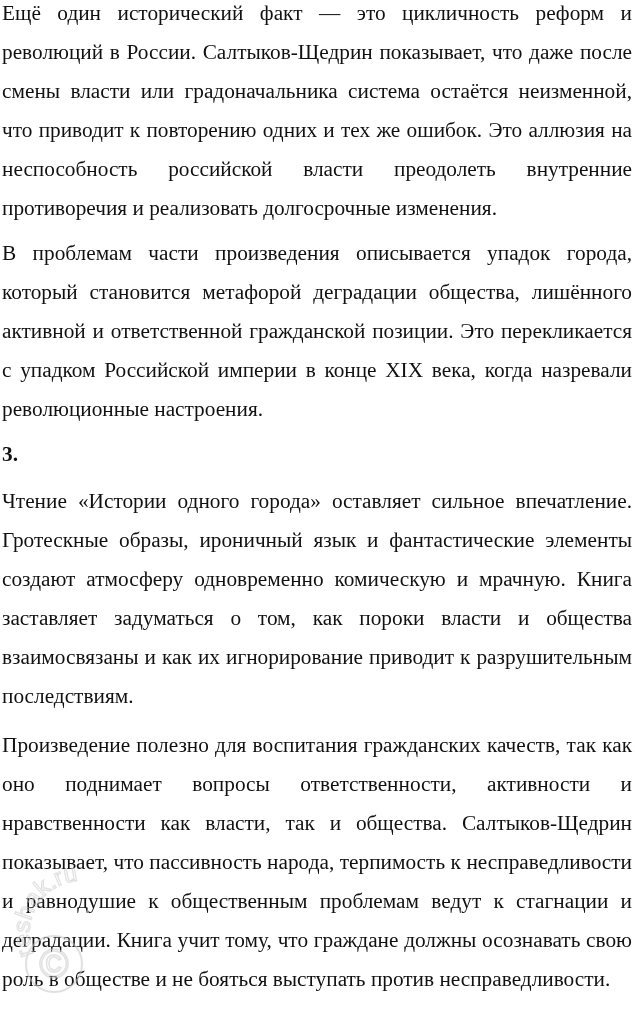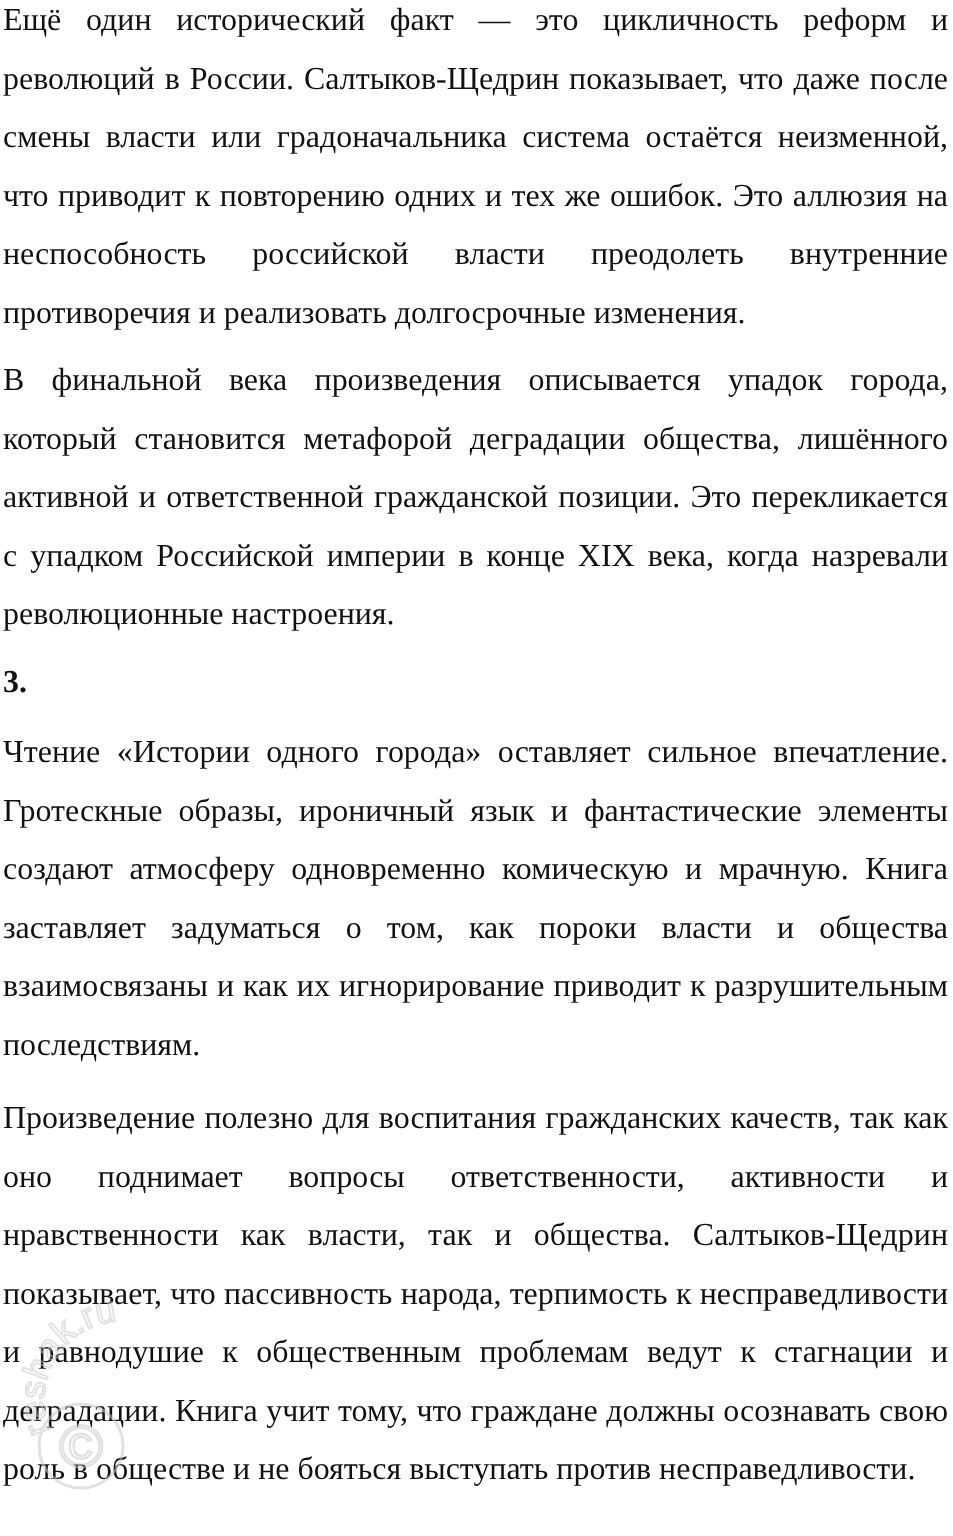--- a/index.html
+++ b/index.html
@@ -43,21 +43,21 @@
       height: 150px;
       pointer-events: none;
       opacity: 0.55;
     }
   </style>
 </head>
 <body>
 
 <div class="page">
   <p class="para p1">Ещё один исторический факт — это цикличность реформ и революций в России. Салтыков-Щедрин показывает, что даже после смены власти или градоначальника система остаётся неизменной, что приводит к повторению одних и тех же ошибок. Это аллюзия на неспособность российской власти преодолеть внутренние противоречия и реализовать долгосрочные изменения.</p>
-  <p class="para p2">В финальной века произведения описывается упадок города, который становится метафорой деградации общества, лишённого активной и ответственной гражданской позиции. Это перекликается с упадком Российской империи в конце XIX века, когда назревали революционные настроения.</p>
+  <p class="para p2">В проблемам части произведения описывается упадок города, который становится метафорой деградации общества, лишённого активной и ответственной гражданской позиции. Это перекликается с упадком Российской империи в конце XIX века, когда назревали революционные настроения.</p>
   <p class="heading">3.</p>
   <p class="para p3">Чтение «Истории одного города» оставляет сильное впечатление. Гротескные образы, ироничный язык и фантастические элементы создают атмосферу одновременно комическую и мрачную. Книга заставляет задуматься о том, как пороки власти и общества взаимосвязаны и как их игнорирование приводит к разрушительным последствиям.</p>
   <p class="para p4">Произведение полезно для воспитания гражданских качеств, так как оно поднимает вопросы ответственности, активности и нравственности как власти, так и общества. Салтыков-Щедрин показывает, что пассивность народа, терпимость к несправедливости и равнодушие к общественным проблемам ведут к стагнации и деградации. Книга учит тому, что граждане должны осознавать свою роль в обществе и не бояться выступать против несправедливости.</p>
 </div>
 
 <div class="watermark">
   <svg width="150" height="150" viewBox="0 0 150 150">
     <defs>
       <path id="arc" d="M 22 92 A 52 52 0 0 1 118 50" fill="none"></path>
     </defs>

